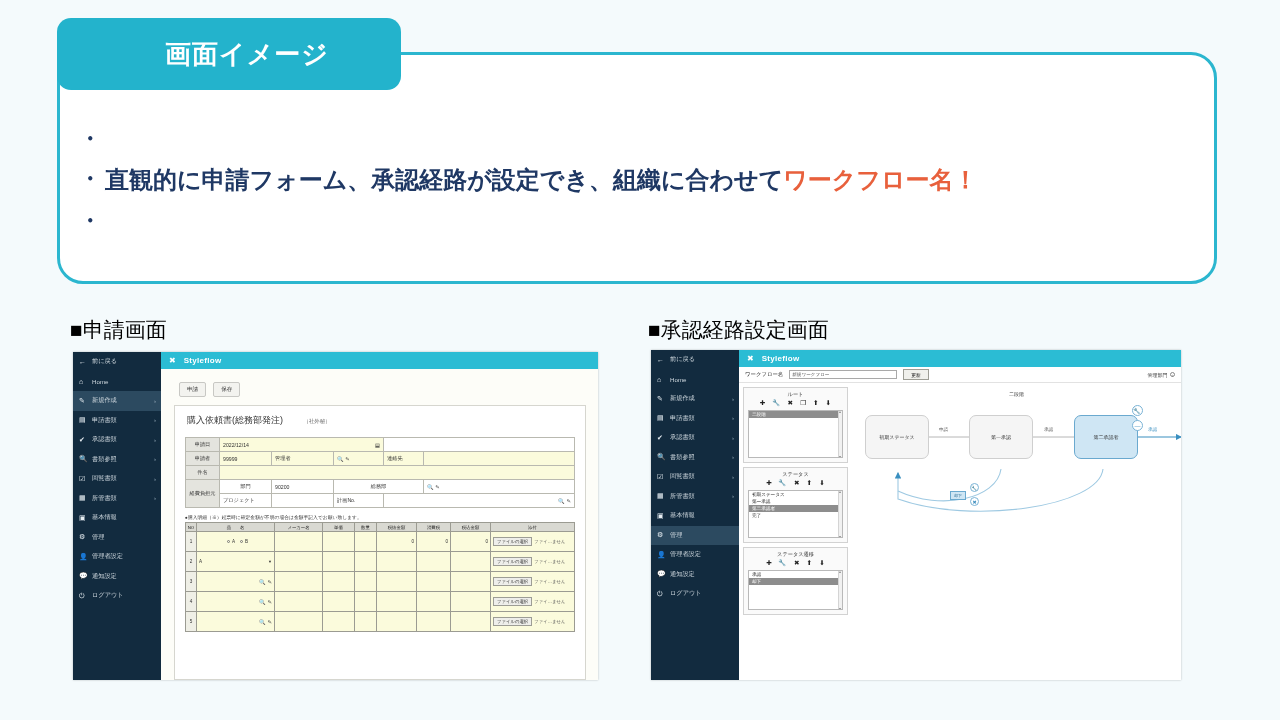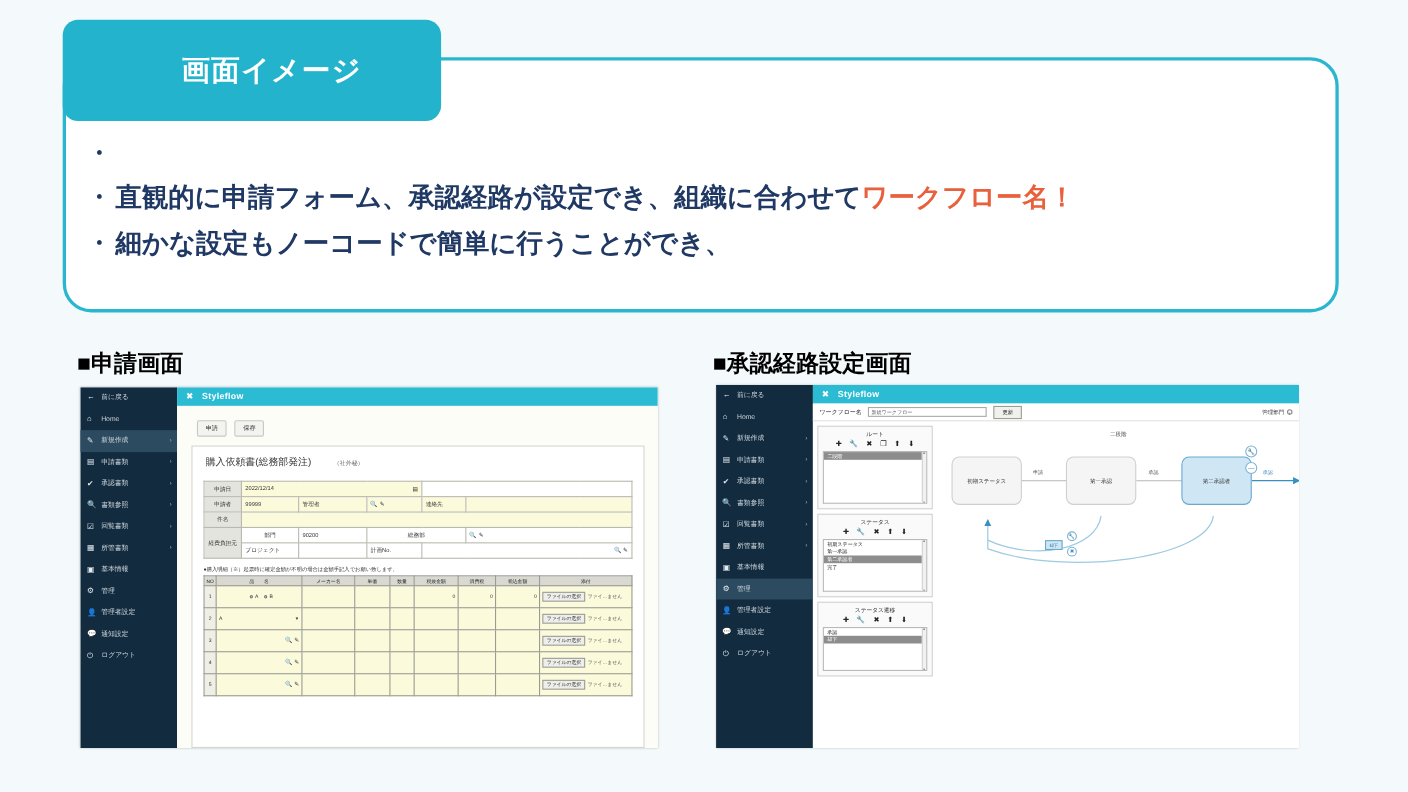--- a/index.html
+++ b/index.html
@@ -11,21 +11,21 @@
     overflow:hidden;
     position:relative;
   }
 
   
   .callout-card{
     position:absolute; left:57px; top:52px; width:1160px; height:232px;
     background:#ffffff; border:3px solid #2bb6cf; border-radius:26px;
   }
   .callout-tab{
-    position:absolute; left:57px; top:18px; width:344px; height:92px;
+    position:absolute; left:57px; top:18px; width:344px; height:72px;
     background:#23b3cc; border-radius:14px;
     display:flex; align-items:center; justify-content:center;
     z-index:5;
   }
   .callout-tab-label{
     color:#ffffff; font-size:26px; font-weight:bold; letter-spacing:1px;
     padding-left:36px;
   }
   .bullets{
     position:absolute; left:75px; top:128px; width:1120px;
@@ -33,21 +33,21 @@
   .bullet-row{
     display:flex; align-items:flex-start;
     font-size:24px; font-weight:bold; color:#1f3864;
     line-height:1.0; margin-bottom:18px; white-space:nowrap;
   }
   .bullet-dot{ width:30px; flex:0 0 30px; color:#1f3864; font-size:22px; text-align:center;}
   .hl{ color:#e8603c; }
 
   
   .sec-head{
-    position:absolute; font-size:21px; font-weight:bold; color:#000000;
+    position:absolute; font-size:21px; font-weight:normal; color:#000000;
     white-space:nowrap;
   }
   #head-left{ left:70px; top:316px; }
   #head-right{ left:648px; top:316px; }
 
   
   .shot{ position:absolute; overflow:hidden; background:#ffffff;
          box-shadow:0 0 2px rgba(0,0,0,.25); }
   #shot-left{ left:73px; top:352px; width:525px; height:328px; }
   #shot-right{ left:651px; top:350px; width:530px; height:330px; }
@@ -166,21 +166,20 @@
   <div class="bullet-row">
     <span class="bullet-dot">・</span>
   </div>
   <div class="bullet-row">
     <span class="bullet-dot">・</span>
     <span>直観的に申請フォーム、承認経路が設定でき、組織に合わせて</span>
     <span class="hl">ワークフロー名！</span>
   </div>
   <div class="bullet-row">
     <span class="bullet-dot">・</span>
-    <span>細かな設定もノーコードで簡単に行うことができ、</span>
   </div>
 </div>
 
 <div class="sec-head" id="head-left">■申請画面</div>
 <div class="sec-head" id="head-right">■承認経路設定画面</div>
 
 <div class="shot" id="shot-left">
 
   <div class="sb">
     <div class="sb-item">

